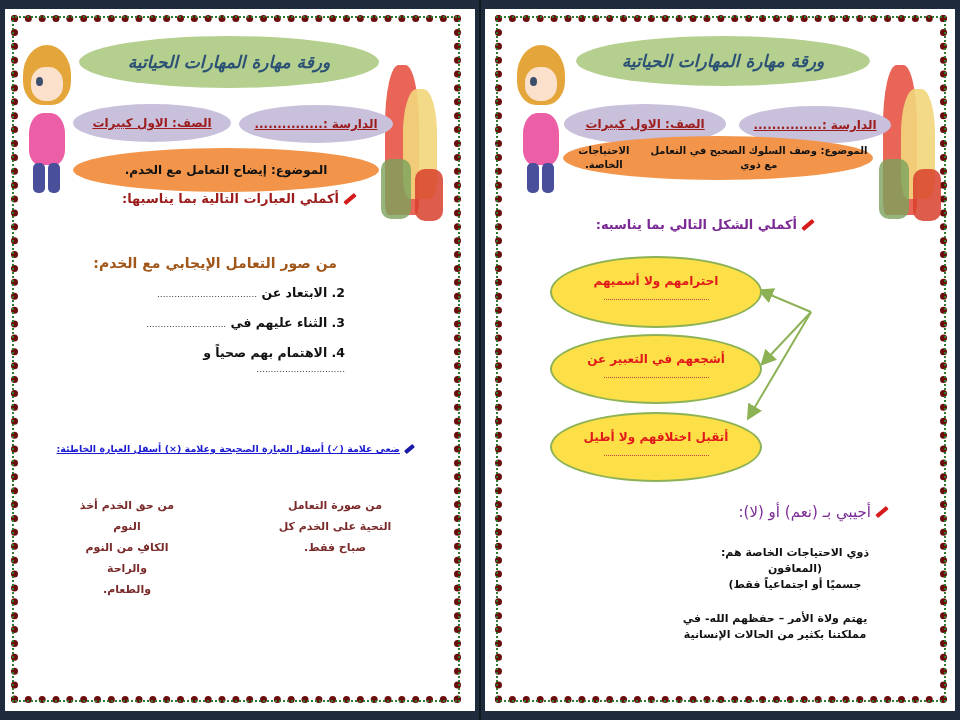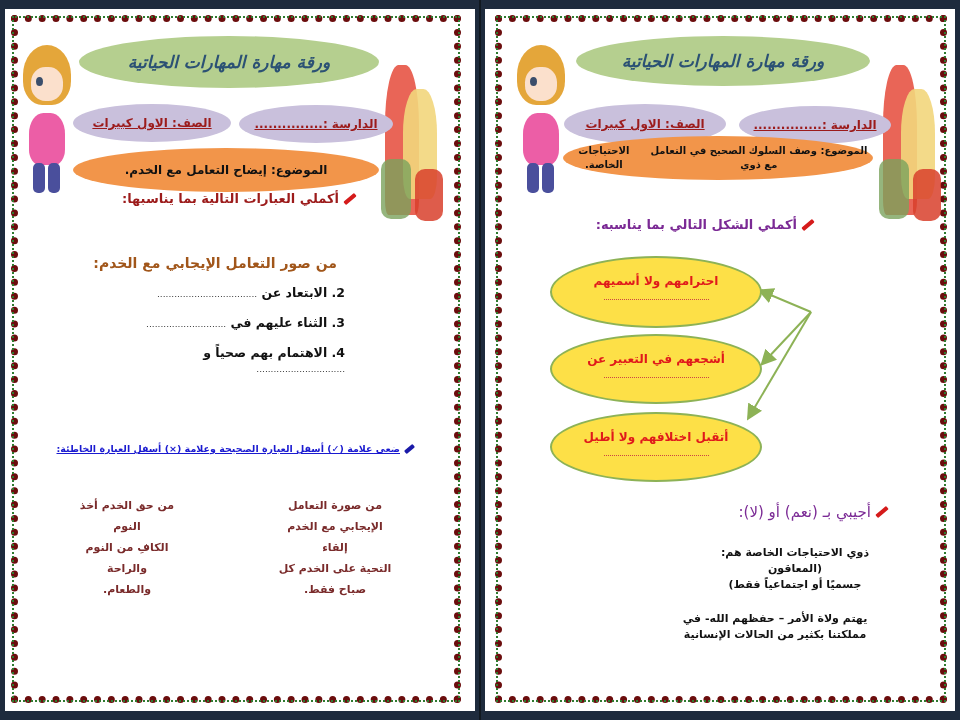--- a/index.html
+++ b/index.html
@@ -108,21 +108,20 @@
     </div>
   </div>
 
   <div class="abs instruction" style="right:60px;top:434px;color:#1a1ad0;font-size:9.5px;text-decoration:underline;">
     <span class="pencil blue"></span>
     <span>ضعي علامة (✓) أسفل العبارة الصحيحة وعلامة (×) أسفل العبارة الخاطئة:</span>
   </div>
 
   <div class="abs statement" style="left:270px;top:486px;width:120px;">
     <div>من صورة التعامل</div>
-    <div>الإيجابي مع الخدم إلقاء</div>
     <div>التحية على الخدم كل</div>
     <div>صباح فقط.</div>
   </div>
   <div class="abs statement" style="left:60px;top:486px;width:124px;">
     <div>من حق الخدم أخذ النوم</div>
     <div>الكافِ من النوم والراحة</div>
     <div>والطعام.</div>
   </div>
 </div>
 

